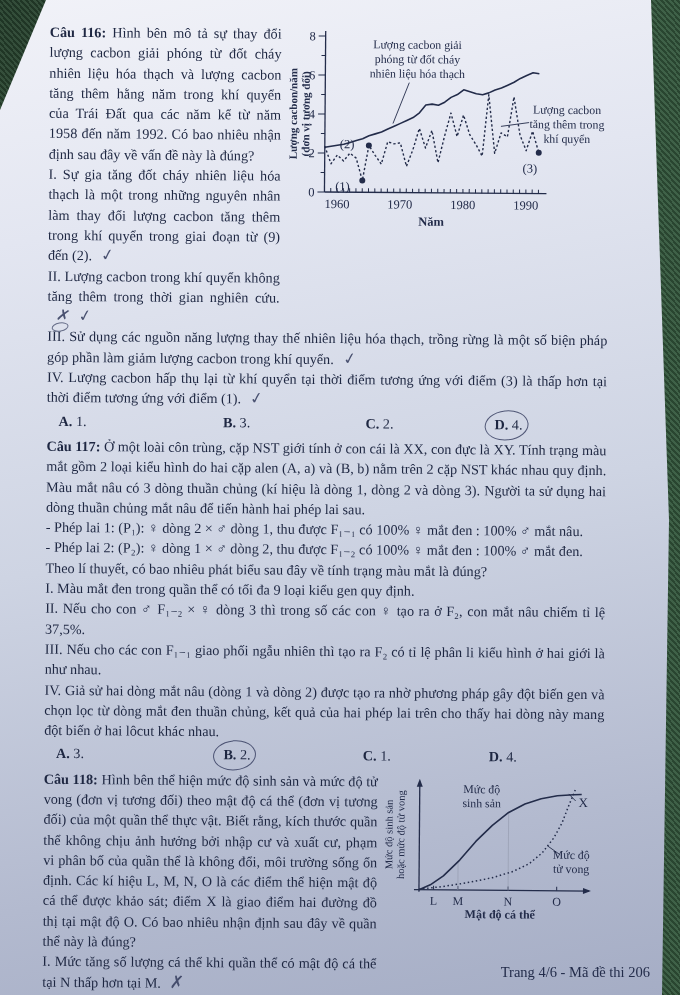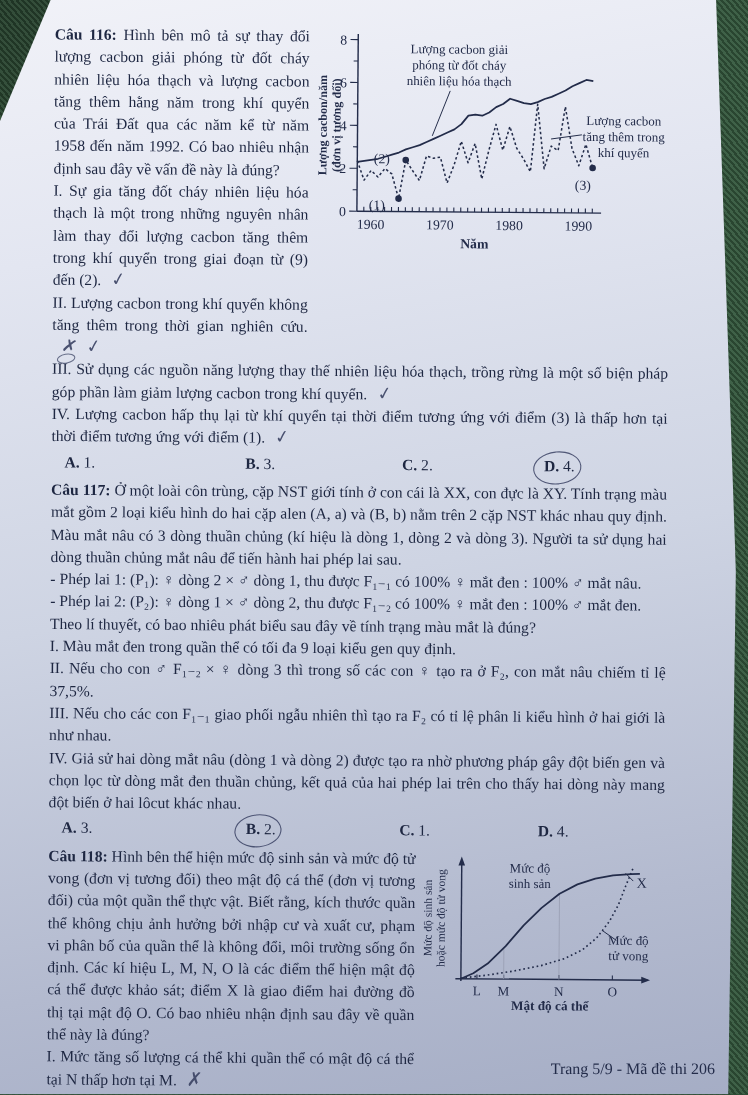--- a/index.html
+++ b/index.html
@@ -197,15 +197,15 @@
                 <text x="7" y="63" text-anchor="middle" font-size="10.5" transform="rotate(-90 7 63)">Mức độ sinh sản</text>
                 <text x="19" y="63" text-anchor="middle" font-size="10.5" transform="rotate(-90 19 63)">hoặc mức độ tử vong</text>
               </svg>
           </div>
         </div>
         <p class="stmt"><span>II. Mức độ tử vong của quần thể phụ thuộc vào mật độ cá thể.</span></p>
 
       </section>
 
     </div>
-    <div class="footer">Trang 5/9 - Mã đề thi 206</div>
+    <div class="footer">Trang 4/6 - Mã đề thi 206</div>
   </div>
 </div>
 
 </body></html>

